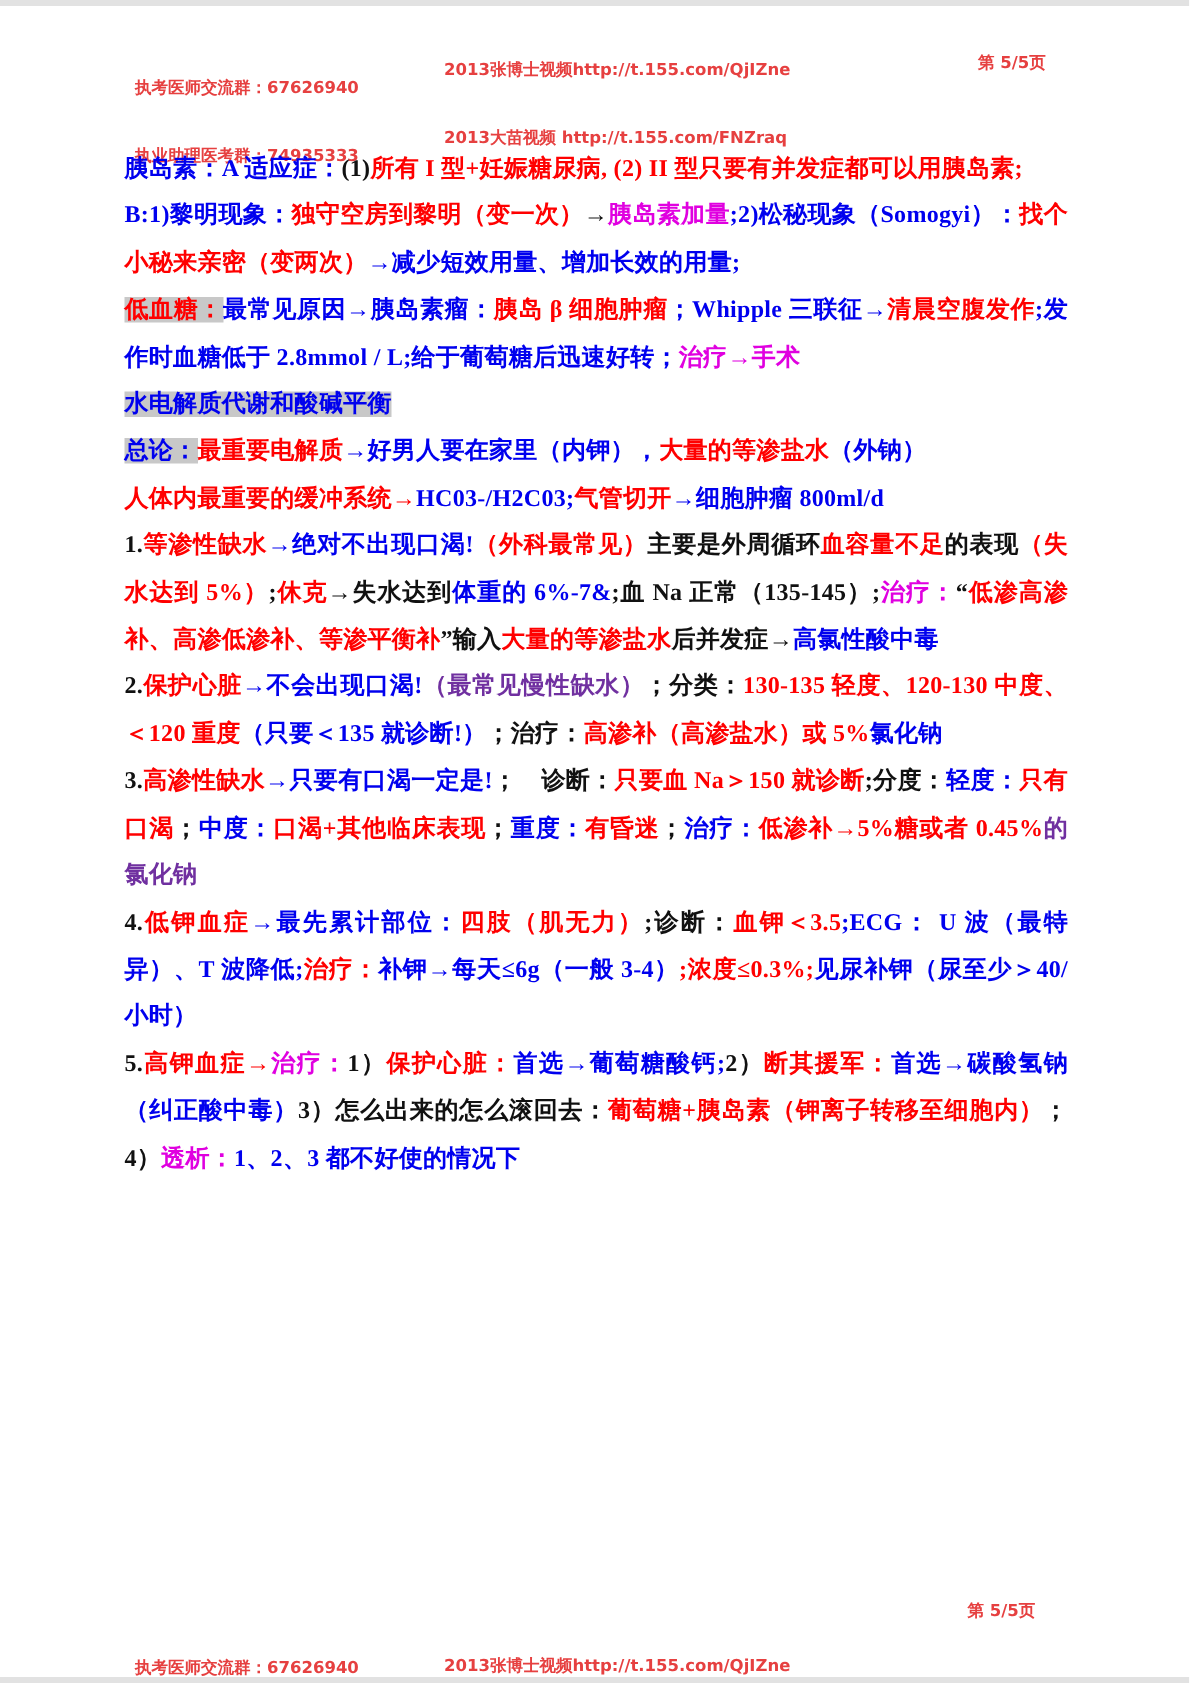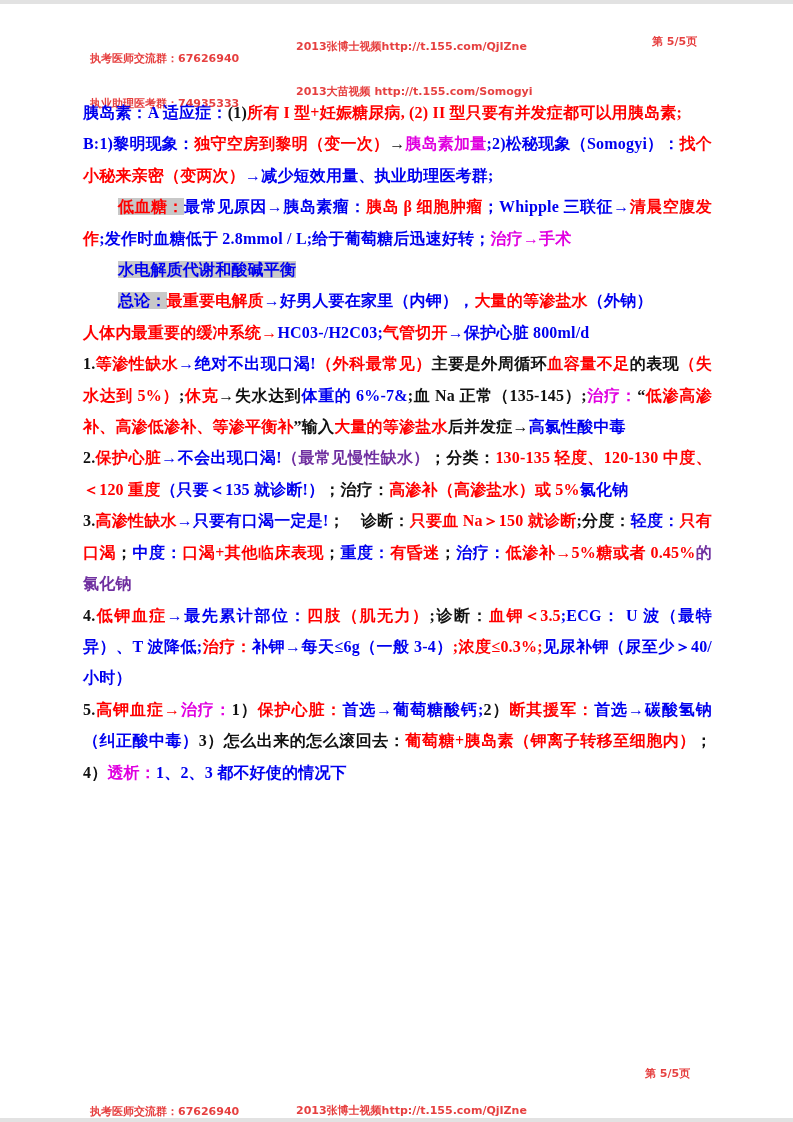--- a/index.html
+++ b/index.html
@@ -31,45 +31,45 @@
     position:absolute;left:83px;top:97px;width:629px;
     font-size:16px;font-weight:bold;line-height:31.4px;
     letter-spacing:0.2px;text-align:justify;color:var(--black);
   }
   .para{margin:0;}
   .c-k{color:var(--black);}
   .c-r{color:var(--red);}
   .c-b{color:var(--blue);}
   .c-m{color:var(--magenta);}
   .c-p{color:var(--purple);margin-top:15px;}
-  .hl{background:var(--hl);margin-left:35px;}
+  .hl{background:var(--hl);}
 </style>
 </head>
 <body>
 
 <div class="page">
   <div class="edge-top"></div>
 
   <div class="hdr-text hdr-left-top">
     <div>执考医师交流群：67626940</div>
     <div>执业助理医考群：74935333</div>
   </div>
   <div class="hdr-text hdr-center-top">
     <div>2013张博士视频http://t.155.com/QjIZne</div>
-    <div>2013大苗视频 http://t.155.com/Somogyi</div>
+    <div>2013大苗视频 http://t.155.com/FNZraq</div>
   </div>
   <div class="hdr-text hdr-right-top">第 5/5页</div>
 
   <div class="doc-body">
       <p class="para"><span class="c-b">胰岛素：A 适应症：</span><span class="c-k">(1)</span><span class="c-r">所有 I 型+妊娠糖尿病, (2) II 型只要有并发症都可以用胰岛素;</span></p>
-      <p class="para"><span class="c-b">B:1)黎明现象：</span><span class="c-r">独守空房到黎明（变一次）</span><span class="c-k">→</span><span class="c-m">胰岛素加量</span><span class="c-b">;2)松秘现象（Somogyi）：</span><span class="c-r">找个小秘来亲密（变两次）</span><span class="c-b">→减少短效用量、执业助理医考群;</span></p>
+      <p class="para"><span class="c-b">B:1)黎明现象：</span><span class="c-r">独守空房到黎明（变一次）</span><span class="c-k">→</span><span class="c-m">胰岛素加量</span><span class="c-b">;2)松秘现象（Somogyi）：</span><span class="c-r">找个小秘来亲密（变两次）</span><span class="c-b">→减少短效用量、增加长效的用量;</span></p>
       <p class="para"><span class="c-r hl">低血糖：</span><span class="c-b">最常见原因→胰岛素瘤：</span><span class="c-r">胰岛 β 细胞肿瘤</span><span class="c-b">；Whipple 三联征→</span><span class="c-r">清晨空腹发作</span><span class="c-b">;发作时血糖低于 2.8mmol / L;给于葡萄糖后迅速好转；</span><span class="c-m">治疗→手术</span></p>
       <p class="para"><span class="c-b hl">水电解质代谢和酸碱平衡</span></p>
       <p class="para"><span class="c-b hl">总论：</span><span class="c-r">最重要电解质</span><span class="c-b">→好男人要在家里（内钾），</span><span class="c-r">大量的等渗盐水</span><span class="c-b">（外钠）</span></p>
-      <p class="para"><span class="c-r">人体内最重要的缓冲系统→</span><span class="c-b">HC03-/H2C03;</span><span class="c-r">气管切开</span><span class="c-b">→保护心脏 800ml/d</span></p>
+      <p class="para"><span class="c-r">人体内最重要的缓冲系统→</span><span class="c-b">HC03-/H2C03;</span><span class="c-r">气管切开</span><span class="c-b">→细胞肿瘤 800ml/d</span></p>
       <p class="para"><span class="c-k">1.</span><span class="c-r">等渗性缺水</span><span class="c-b">→绝对不出现口渴!</span><span class="c-r">（外科最常见）</span><span class="c-k">主要是外周循环</span><span class="c-r">血容量不足</span><span class="c-k">的表现</span><span class="c-r">（失水达到 5%）</span><span class="c-k">;</span><span class="c-r">休克</span><span class="c-k">→失水达到</span><span class="c-b">体重的 6%-7&amp;</span><span class="c-k">;血 Na 正常（135-145）;</span><span class="c-m">治疗：</span><span class="c-k">“</span><span class="c-r">低渗高渗补、高渗低渗补、等渗平衡补</span><span class="c-k">”输入</span><span class="c-r">大量的等渗盐水</span><span class="c-k">后并发症→</span><span class="c-b">高氯性酸中毒</span></p>
       <p class="para"><span class="c-k">2.</span><span class="c-r">保护心脏</span><span class="c-b">→不会出现口渴!</span><span class="c-p">（最常见慢性缺水）</span><span class="c-k">；分类：</span><span class="c-r">130-135 轻度、120-130 中度、＜120 重度</span><span class="c-b">（只要＜135 就诊断!）</span><span class="c-k">；治疗：</span><span class="c-r">高渗补（高渗盐水）或 5%</span><span class="c-b">氯化钠</span></p>
       <p class="para"><span class="c-k">3.</span><span class="c-r">高渗性缺水</span><span class="c-b">→只要有口渴一定是!</span><span class="c-k">；　诊断：</span><span class="c-r">只要血 Na＞150 就诊断</span><span class="c-k">;分度：</span><span class="c-b">轻度：</span><span class="c-r">只有口渴</span><span class="c-k">；</span><span class="c-b">中度：</span><span class="c-r">口渴+其他临床表现</span><span class="c-k">；</span><span class="c-b">重度：</span><span class="c-r">有昏迷</span><span class="c-k">；</span><span class="c-b">治疗：</span><span class="c-r">低渗补→5%糖或者 0.45%</span><span class="c-p">的氯化钠</span></p>
       <p class="para"><span class="c-k">4.</span><span class="c-r">低钾血症</span><span class="c-b">→最先累计部位：</span><span class="c-r">四肢（肌无力）</span><span class="c-k">;诊断：</span><span class="c-r">血钾＜3.5</span><span class="c-b">;ECG： U 波（最特异）、T 波降低;</span><span class="c-r">治疗：</span><span class="c-b">补钾→每天≤6g（一般 3-4）</span><span class="c-r">;浓度≤0.3%;</span><span class="c-b">见尿补钾（尿至少＞40/小时）</span></p>
       <p class="para"><span class="c-k">5.</span><span class="c-r">高钾血症→</span><span class="c-m">治疗：</span><span class="c-k">1）</span><span class="c-r">保护心脏：</span><span class="c-b">首选→葡萄糖酸钙;</span><span class="c-k">2）</span><span class="c-r">断其援军：</span><span class="c-b">首选→碳酸氢钠（纠正酸中毒）</span><span class="c-k">3）怎么出来的怎么滚回去：</span><span class="c-r">葡萄糖+胰岛素（钾离子转移至细胞内）</span><span class="c-k">；　　4）</span><span class="c-m">透析：</span><span class="c-b">1、2、3 都不好使的情况下</span></p>
     </div>
 
   <div class="hdr-text hdr-left-bottom">
     <div>执考医师交流群：67626940</div>
     

